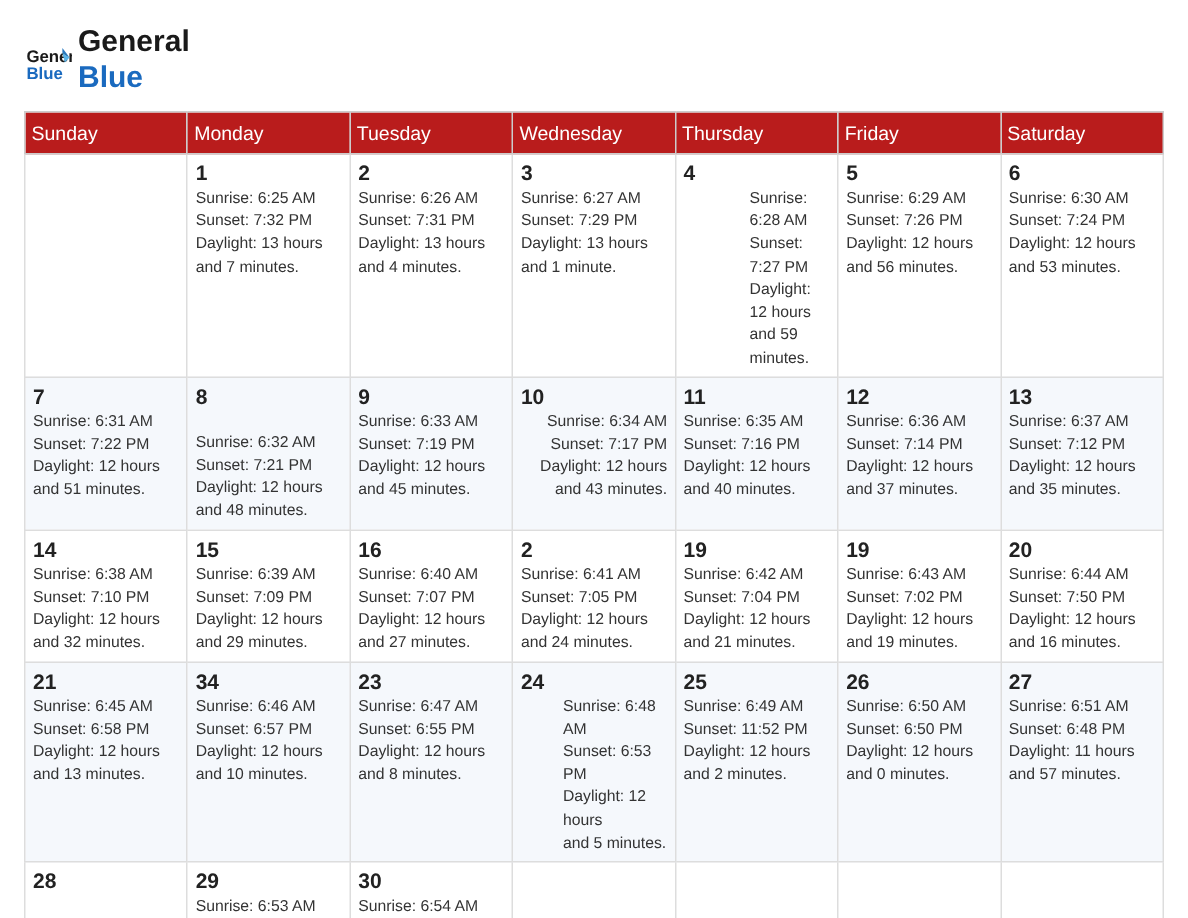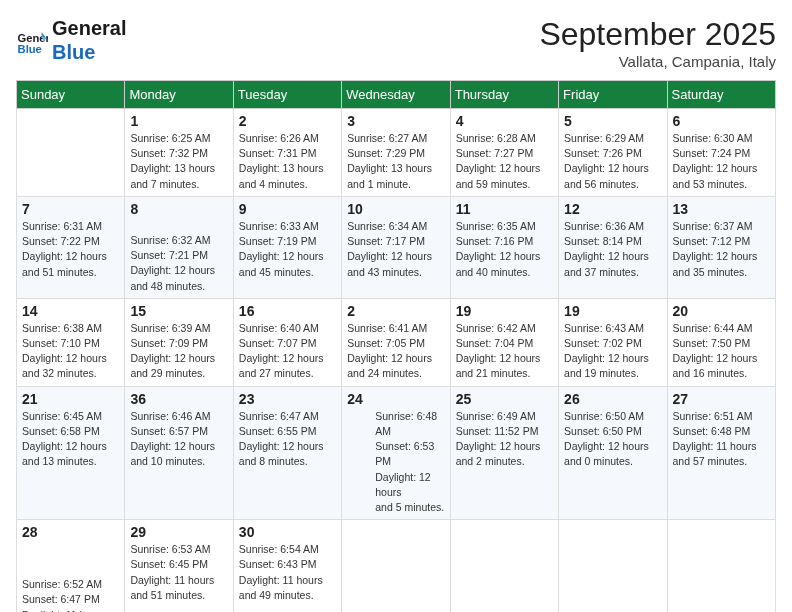--- a/index.html
+++ b/index.html
@@ -68,42 +68,38 @@
     .day-info {
       color: #333;
       font-size: 10.5px;
       line-height: 1.45;
     }
     .empty-cell {
       background: #f9f9f9;
     }
     tr:nth-child(even) td { background: #f5f8fc; }
     tr:nth-child(odd) td { background: #fff; }
-    .calendar thead tr th { background: #15803d; }
+    .calendar thead tr th { background: #b91c1c; }
   </style>
 </head>
 <body>
 
 <div class="header">
   <div class="logo">
     <svg class="logo-icon" viewBox="0 0 40 40">
       <text x="2" y="22" font-size="14" font-weight="bold" fill="#1a1a1a">General</text>
       <text x="2" y="36" font-size="14" font-weight="bold" fill="#1a6abf">Blue</text>
       <polygon points="32,10 38,18 32,14" fill="#2979c0"></polygon>
       <polygon points="32,14 38,18 34,22" fill="#5ab4e8"></polygon>
     </svg>
     <div style="display:flex;flex-direction:column;line-height:1.2;">
       <span style="font-size:20px;font-weight:bold;color:#1a1a1a;">General</span>
       <span style="font-size:20px;font-weight:bold;color:#1a6abf;">Blue</span>
     </div>
   </div>
-  <div class="title-block">
-    <div class="month-title">September 2025</div>
-    <div class="location">Vallata, Campania, Italy</div>
-  </div>
 </div>
 
 <table class="calendar">
   <thead>
     <tr>
     <th>Sunday</th>
         <th>Monday</th>
         <th>Tuesday</th>
         <th>Wednesday</th>
         <th>Thursday</th>
@@ -130,21 +126,21 @@
         </td>
         <td>
           <div class="day-num">3</div>
           <div class="day-info" style="white-space: pre-line;">Sunrise: 6:27 AM
 Sunset: 7:29 PM
 Daylight: 13 hours
 and 1 minute.</div>
         </td>
         <td>
           <div class="day-num">4</div>
-          <div class="day-info" style="white-space: pre-line;">Sunrise: 6:28 AM
+          <div class="day-info" style="white-space: pre-line; margin-left: 44px;">Sunrise: 6:28 AM
 Sunset: 7:27 PM
 Daylight: 12 hours
 and 59 minutes.</div>
         </td>
         <td>
           <div class="day-num">5</div>
           <div class="day-info" style="white-space: pre-line;">Sunrise: 6:29 AM
 Sunset: 7:26 PM
 Daylight: 12 hours
 and 56 minutes.</div>
@@ -174,36 +170,36 @@
         </td>
         <td>
           <div class="day-num">9</div>
           <div class="day-info" style="white-space: pre-line;">Sunrise: 6:33 AM
 Sunset: 7:19 PM
 Daylight: 12 hours
 and 45 minutes.</div>
         </td>
         <td>
           <div class="day-num">10</div>
-          <div class="day-info" style="white-space: pre-line;">Sunrise: 6:34 AM
+          <div class="day-info" style="white-space: pre-line; text-align: right;">Sunrise: 6:34 AM
 Sunset: 7:17 PM
 Daylight: 12 hours
 and 43 minutes.</div>
         </td>
         <td>
           <div class="day-num">11</div>
           <div class="day-info" style="white-space: pre-line;">Sunrise: 6:35 AM
 Sunset: 7:16 PM
 Daylight: 12 hours
 and 40 minutes.</div>
         </td>
         <td>
           <div class="day-num">12</div>
           <div class="day-info" style="white-space: pre-line;">Sunrise: 6:36 AM
-Sunset: 8:14 PM
+Sunset: 7:14 PM
 Daylight: 12 hours
 and 37 minutes.</div>
         </td>
         <td>
           <div class="day-num">13</div>
           <div class="day-info" style="white-space: pre-line;">Sunrise: 6:37 AM
 Sunset: 7:12 PM
 Daylight: 12 hours
 and 35 minutes.</div>
         </td>
@@ -261,21 +257,21 @@
       </tr>
       <tr>
         <td>
           <div class="day-num">21</div>
           <div class="day-info" style="white-space: pre-line;">Sunrise: 6:45 AM
 Sunset: 6:58 PM
 Daylight: 12 hours
 and 13 minutes.</div>
         </td>
         <td>
-          <div class="day-num">36</div>
+          <div class="day-num">34</div>
           <div class="day-info" style="white-space: pre-line;">Sunrise: 6:46 AM
 Sunset: 6:57 PM
 Daylight: 12 hours
 and 10 minutes.</div>
         </td>
         <td>
           <div class="day-num">23</div>
           <div class="day-info" style="white-space: pre-line;">Sunrise: 6:47 AM
 Sunset: 6:55 PM
 Daylight: 12 hours

